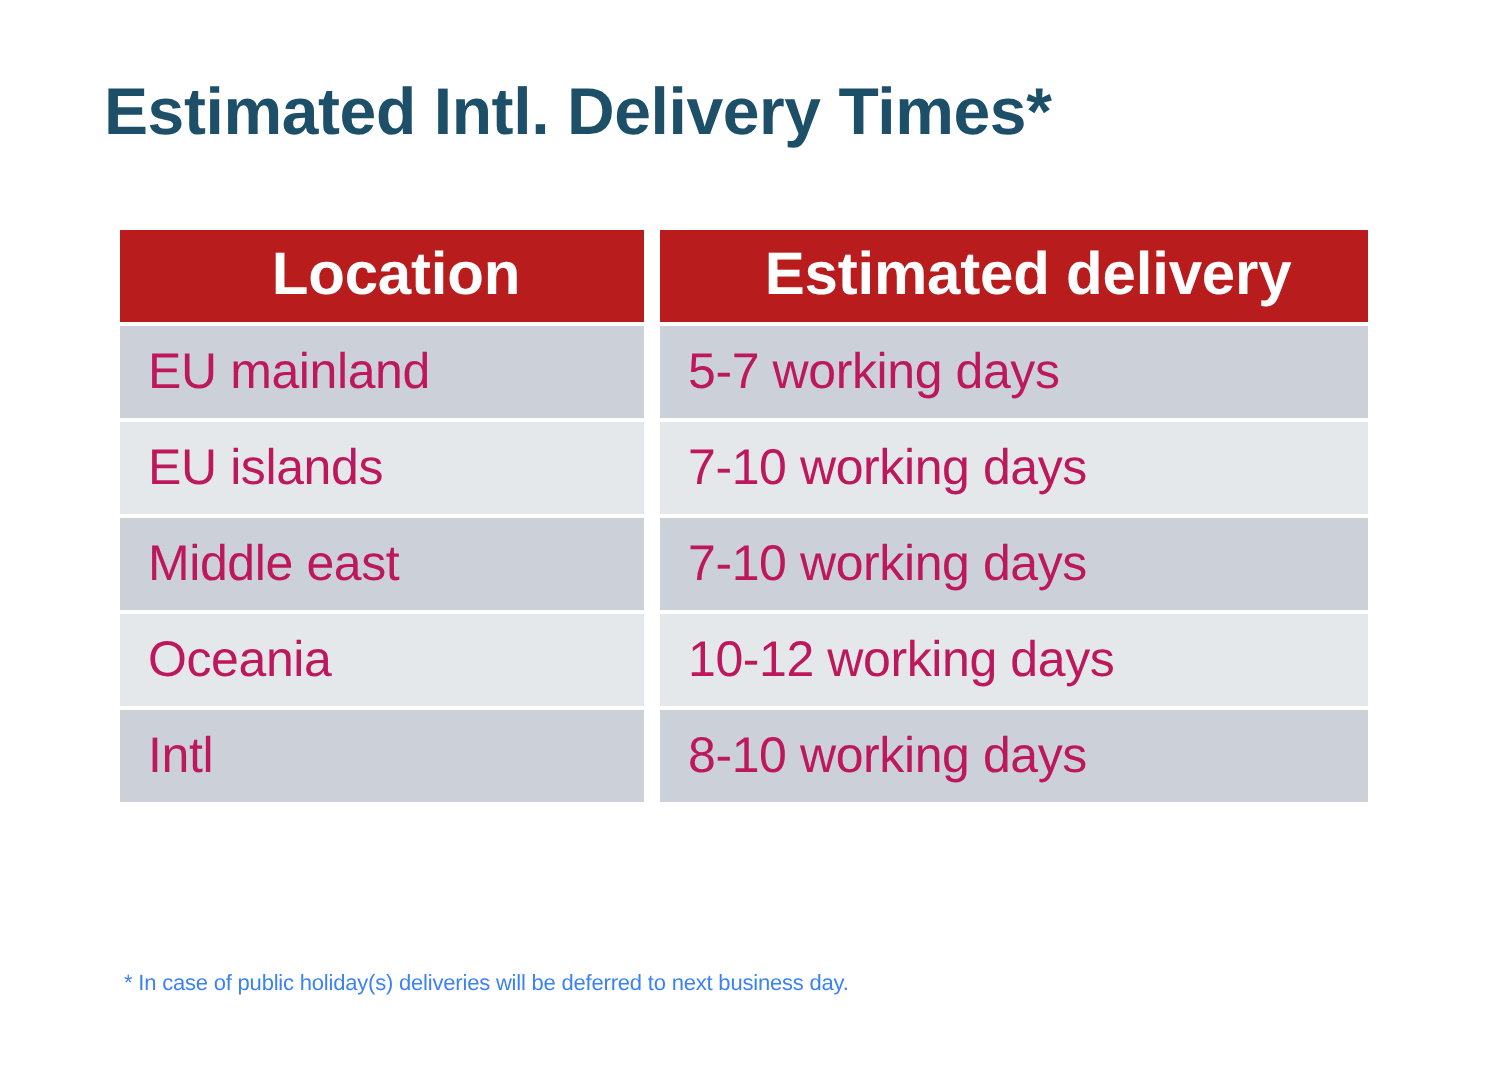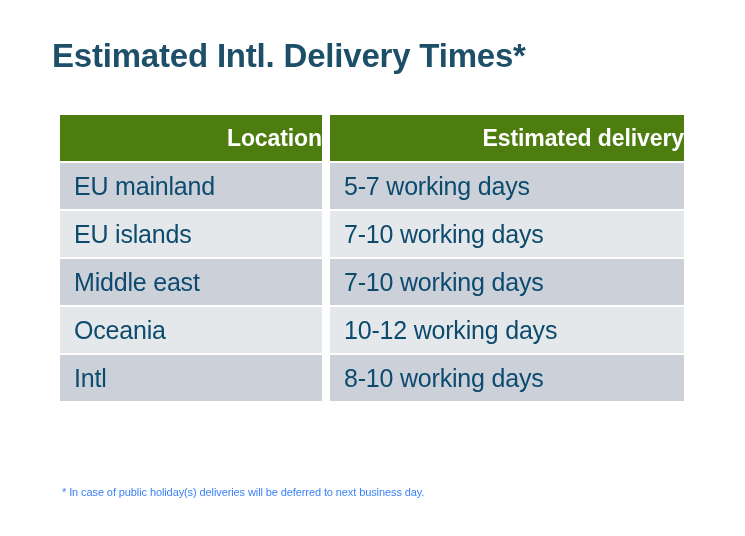--- a/index.html
+++ b/index.html
@@ -52,33 +52,33 @@
     margin: 0;
     vertical-align: middle;
     height: 46px;
     box-sizing: border-box;
   }
 
   .col-location  { width: 262px; }
   .col-estimated { width: 354px; }
 
   .delivery-table thead th {
-    background: #4d7c0f;
+    background: #b91c1c;
     color: #ffffff;
-    font-size: 23px;
+    font-size: 30px;
     font-weight: bold;
-    text-align: right;
+    text-align: center;
     letter-spacing: -0.1px;
     white-space: nowrap;
   }
 
   .delivery-table tbody td {
     font-size: 25px;
     font-weight: normal;
-    color: #0c4a6e;
+    color: #be185d;
     text-align: left;
     letter-spacing: -0.2px;
     white-space: nowrap;
   }
 
   .delivery-table tbody tr.row-odd  td { background: #ccd1d9; }
   .delivery-table tbody tr.row-even td { background: #e5e8eb; }
 
   .footnote {
     position: absolute;

